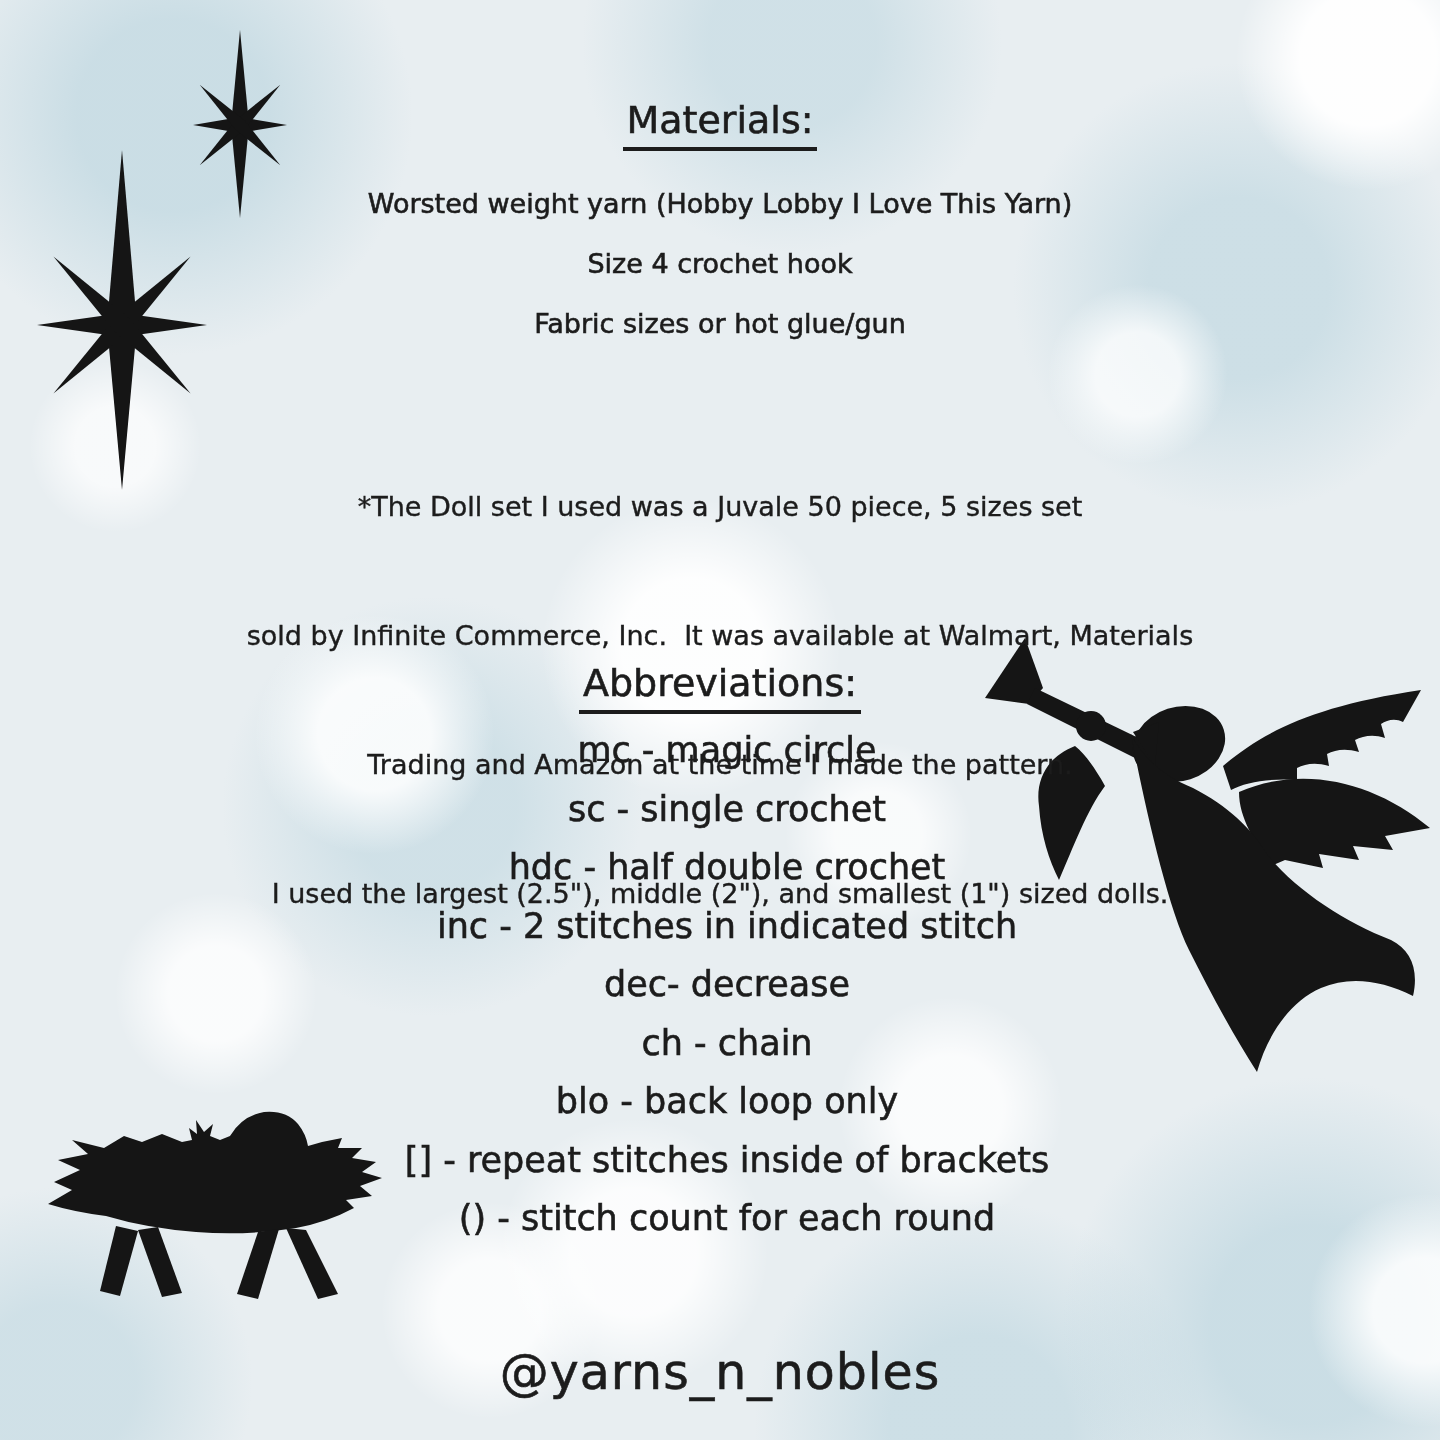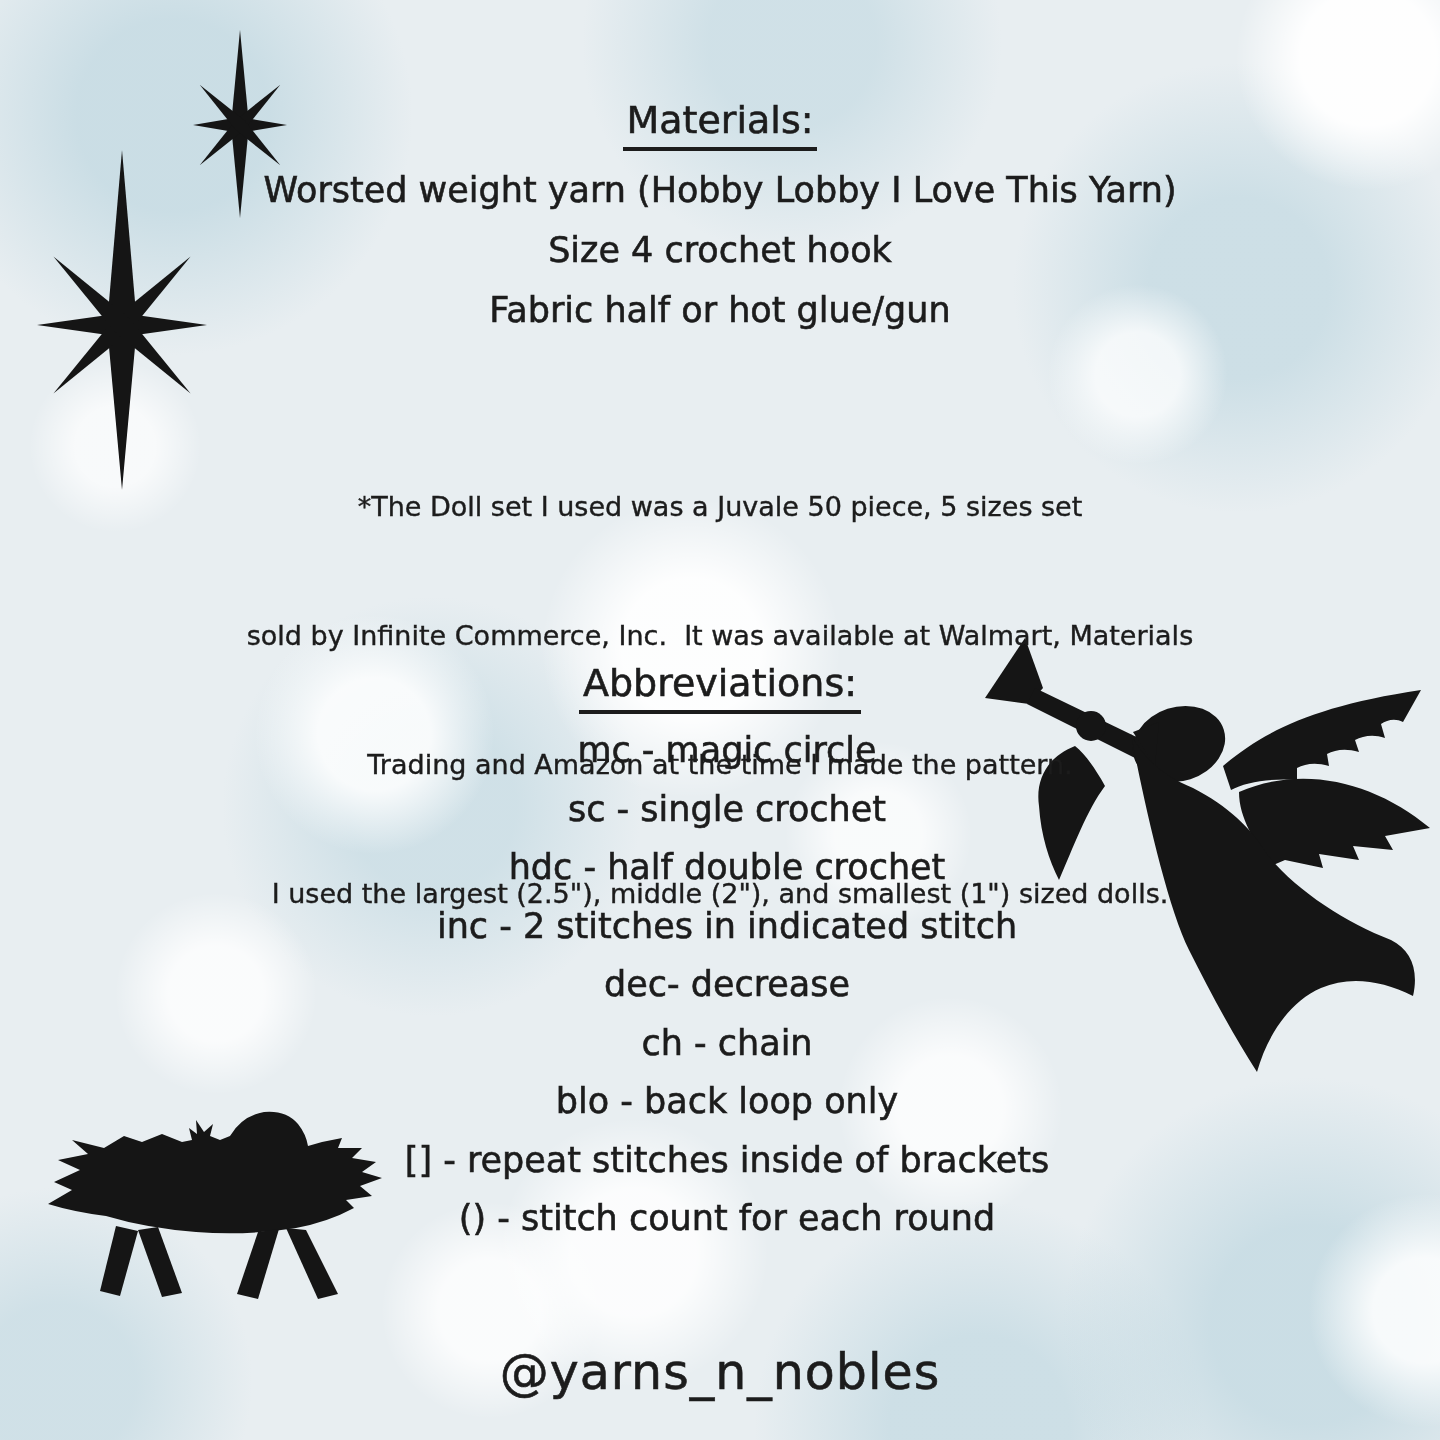--- a/index.html
+++ b/index.html
@@ -37,21 +37,21 @@
     text-align:center;
     -webkit-text-stroke:0.6px currentColor;
   }
   .heading-text{
     display:inline-block;
     font-size:38px;
     border-bottom:4px solid #1c1c1c;
     padding:0 4px 5px 4px;
   }
   .materials-heading{top:98px;}
-  .materials-items{top:160px;font-size:35px;line-height:60px;text-align:center;}
+  .materials-items{top:174px;font-size:27px;line-height:60px;text-align:center;}
   .materials-note{top:399px;font-size:27px;line-height:43px;white-space:pre-wrap;-webkit-text-stroke:0.4px currentColor;}
   .abbr-heading{top:661px;}
   .abbr-items{top:721px;font-size:35px;line-height:58.5px;margin-left:14px;}
   .handle{top:1344px;font-size:49px;letter-spacing:1px;}
   .decor{position:absolute;}
   .decor svg{display:block;width:100%;height:100%;}
 </style>
 </head>
 <body>
 
@@ -134,21 +134,21 @@
     </svg>
   </div>
 
   <div class="txt materials-heading">
     <span class="heading-text">Materials:</span>
   </div>
 
   <div class="txt materials-items">
     <div>Worsted weight yarn (Hobby Lobby I Love This Yarn)</div>
     <div>Size 4 crochet hook</div>
-    <div>Fabric half or hot glue/gun</div>
+    <div>Fabric sizes or hot glue/gun</div>
   </div>
 
   <div class="txt materials-note">
     <div>*The Doll set I used was a Juvale 50 piece, 5 sizes set</div>
     <div>sold by Infinite Commerce, Inc.  It was available at Walmart, Materials</div>
     <div>Trading and Amazon at the time I made the pattern.</div>
     <div>I used the largest (2.5"), middle (2"), and smallest (1") sized dolls.</div>
   </div>
 
   <div class="txt abbr-heading">

